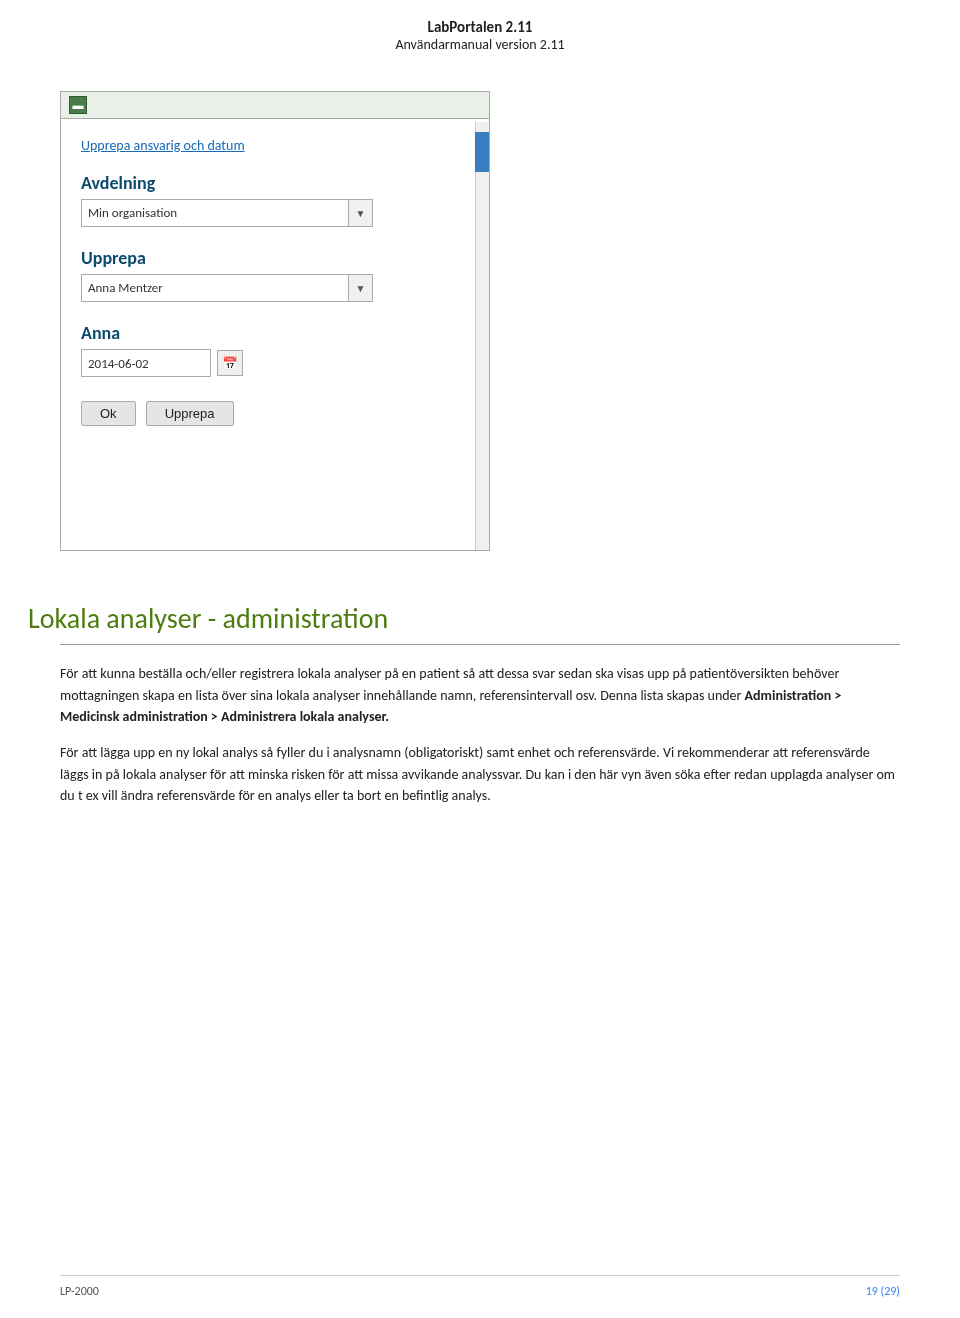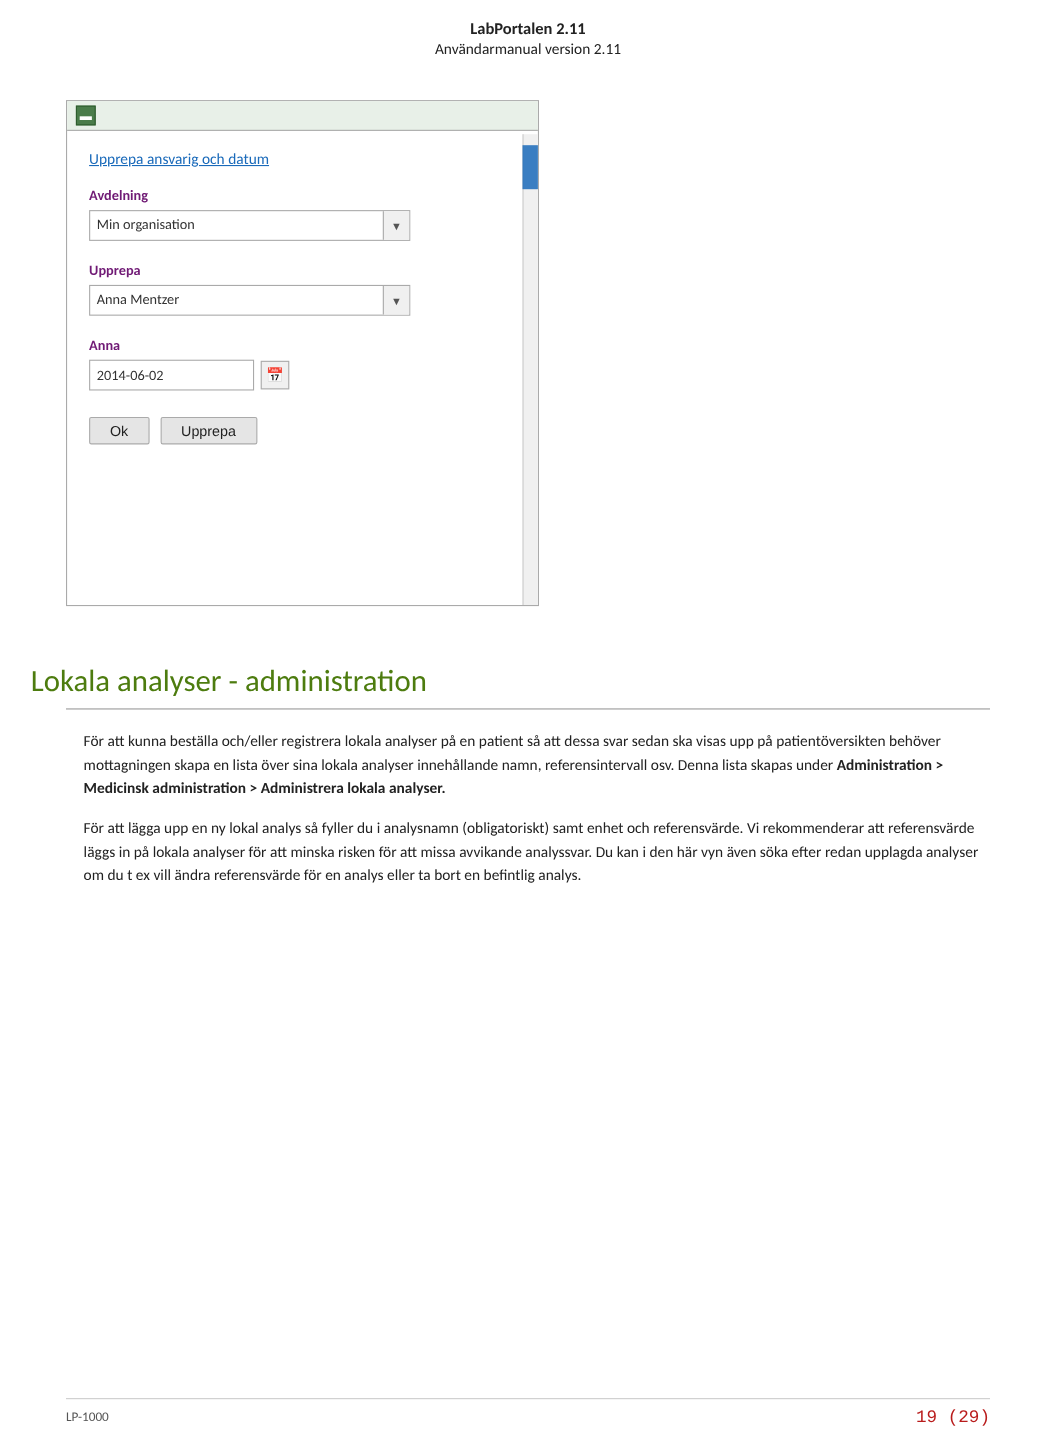--- a/index.html
+++ b/index.html
@@ -73,23 +73,23 @@
       cursor: pointer;
       display: inline-block;
       margin-bottom: 18px;
     }
 
     .form-group {
       margin-bottom: 20px;
     }
 
     .form-label {
-      font-size: 13px;
+      font-size: 18px;
       font-weight: 700;
-      color: #701a75;
+      color: #0c4a6e;
       margin-bottom: 5px;
       display: block;
     }
 
     .form-select-wrapper {
       display: flex;
       align-items: center;
       border: 1px solid #aaa;
       background: #fff;
       width: 292px;
@@ -119,21 +119,21 @@
 
     .form-date-wrapper {
       display: flex;
       align-items: center;
       gap: 6px;
     }
 
     .form-date-input {
       border: 1px solid #aaa;
       background: #fff;
-      width: 150px;
+      width: 130px;
       height: 28px;
       padding: 0 6px;
       font-size: 13px;
       color: #333;
       display: flex;
       align-items: center;
     }
 
     .form-date-cal {
       width: 26px;
@@ -196,21 +196,21 @@
     .section-divider {
       border: none;
       border-top: 1.5px solid #999;
       margin: 0 60px 18px 60px;
     }
 
     .body-text {
       font-size: 14px;
       line-height: 1.55;
       color: #222;
-      margin: 0 60px 14px 76px;
+      margin: 0 60px 14px 60px;
     }
 
     .body-text strong {
       font-weight: 700;
     }
 
     .page-footer {
       position: absolute;
       bottom: 20px;
       left: 60px;
@@ -221,23 +221,22 @@
       border-top: 1px solid #ccc;
       padding-top: 8px;
     }
 
     .footer-left {
       font-size: 12px;
       color: #555;
     }
 
     .footer-right {
-      font-size: 16px;
-      color: #b91c1c;
-      font-family: Liberation Mono, monospace;
+      font-size: 12px;
+      color: #3b82f6;
     }
   </style>
 </head>
 <body>
 
 <div class="page-header">
   <div class="page-title-main">LabPortalen 2.11</div>
   <div class="page-title-sub">Användarmanual version 2.11</div>
 </div>
 
@@ -291,15 +290,15 @@
 
 <p class="body-text">
   För att kunna beställa och/eller registrera lokala analyser på en patient så att dessa svar sedan ska visas upp på patientöversikten behöver mottagningen skapa en lista över sina lokala analyser innehållande namn, referensintervall osv. Denna lista skapas under <strong>Administration &gt; Medicinsk administration &gt; Administrera lokala analyser.</strong>
 </p>
 
 <p class="body-text">
   För att lägga upp en ny lokal analys så fyller du i analysnamn (obligatoriskt) samt enhet och referensvärde. Vi rekommenderar att referensvärde läggs in på lokala analyser för att minska risken för att missa avvikande analyssvar. Du kan i den här vyn även söka efter redan upplagda analyser om du t ex vill ändra referensvärde för en analys eller ta bort en befintlig analys.
 </p>
 
 <div class="page-footer">
-  <span class="footer-left">LP-1000</span>
+  <span class="footer-left">LP-2000</span>
   <span class="footer-right">19 (29)</span>
 </div>
 
 </body></html>

